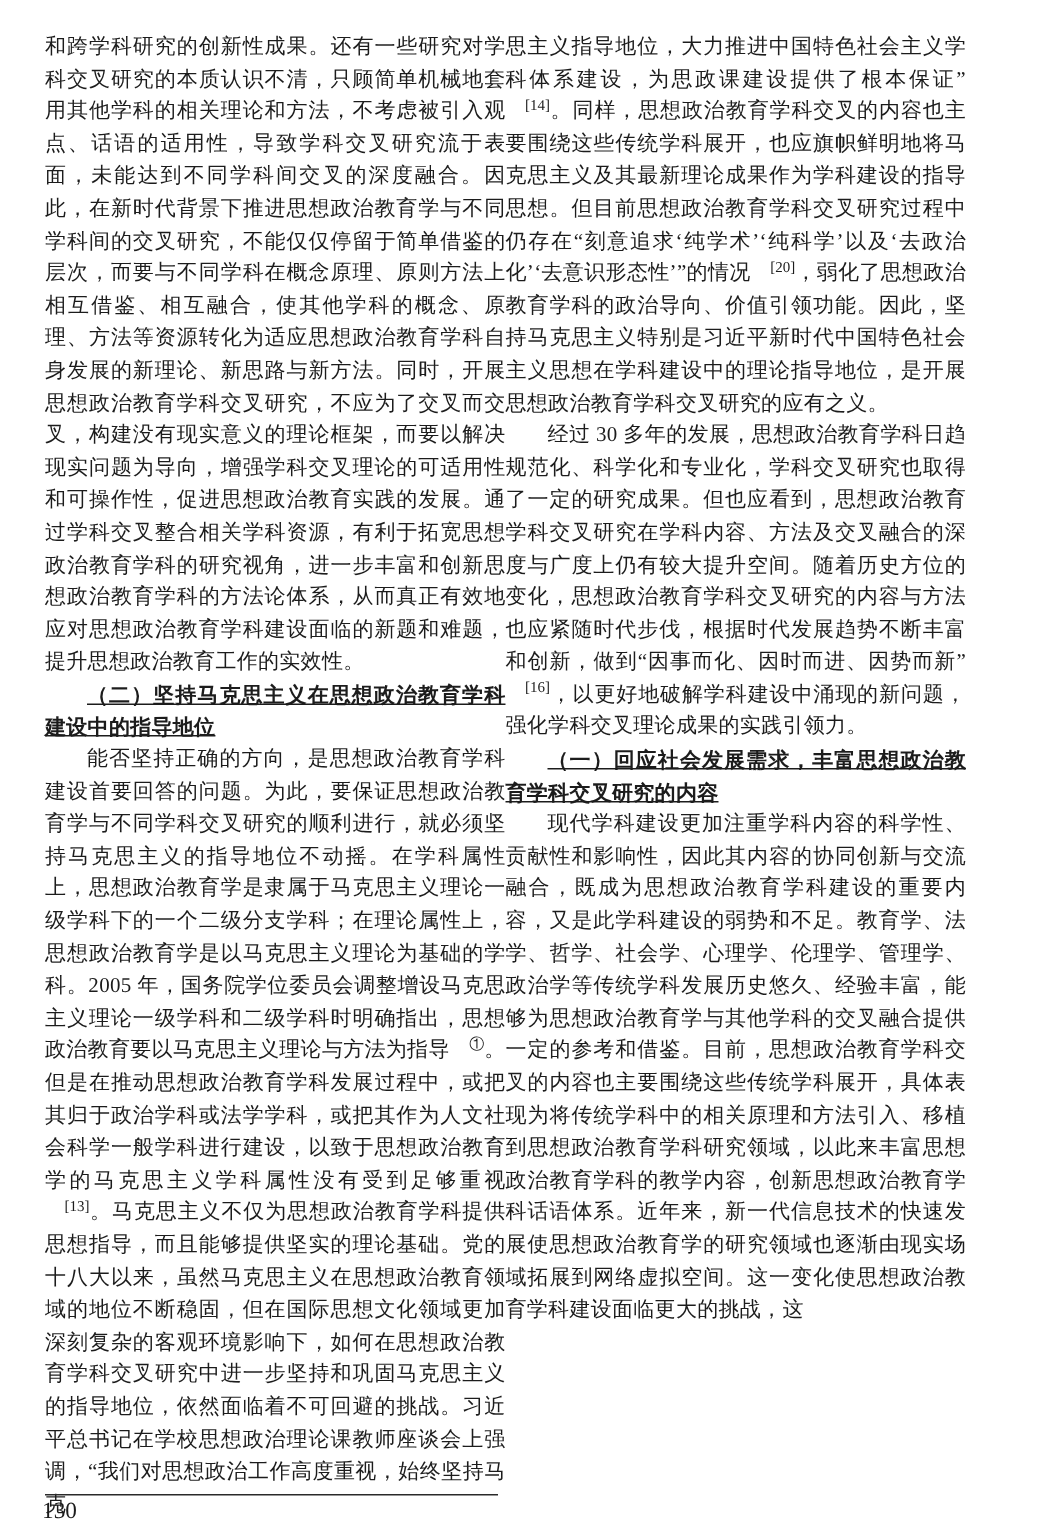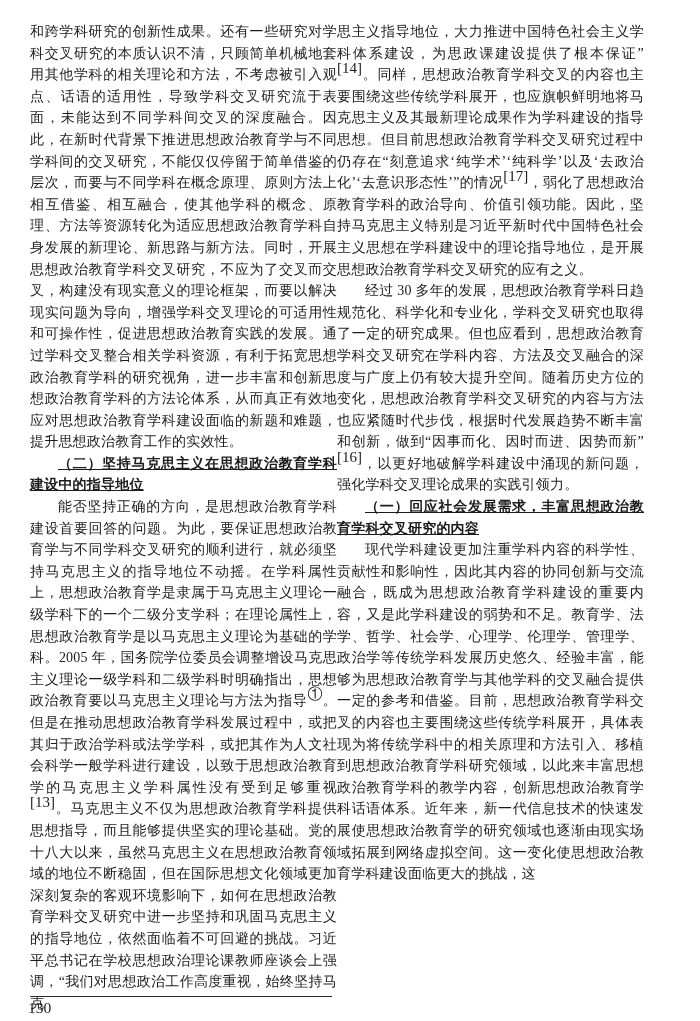--- a/index.html
+++ b/index.html
@@ -42,24 +42,25 @@
   }
   p.section-heading{
     text-indent:2em;
     font-family:"Liberation Sans","DejaVu Sans",sans-serif;
     font-weight:700;
     font-size:15.5px;
     line-height:23px;
     margin:13px 0 14px 0;
   }
   sup.sup{
-    font-size:15px;
+    font-size:10px;
     line-height:0;
     vertical-align:super;
     letter-spacing:0;
+    margin-left:13px;
   }
   .footnote-area{
     position:absolute;
     left:30px;
     bottom:18px;
     width:640px;
   }
   .footnote-separator{
     width:302px;
     height:0;
@@ -86,21 +87,21 @@
 <body>
 
 <div class="page">
   <div class="columns">
     <div class="col">
         <p class="paragraph no-indent"><span>和跨学科研究的创新性成果。还有一些研究对学科交叉研究的本质认识不清，只顾简单机械地套用其他学科的相关理论和方法，不考虑被引入观点、话语的适用性，导致学科交叉研究流于表面，未能达到不同学科间交叉的深度融合。因此，在新时代背景下推进思想政治教育学与不同学科间的交叉研究，不能仅仅停留于简单借鉴的层次，而要与不同学科在概念原理、原则方法上相互借鉴、相互融合，使其他学科的概念、原理、方法等资源转化为适应思想政治教育学科自身发展的新理论、新思路与新方法。同时，开展思想政治教育学科交叉研究，不应为了交叉而交叉，构建没有现实意义的理论框架，而要以解决现实问题为导向，增强学科交叉理论的可适用性和可操作性，促进思想政治教育实践的发展。通过学科交叉整合相关学科资源，有利于拓宽思想政治教育学科的研究视角，进一步丰富和创新思想政治教育学科的方法论体系，从而真正有效地应对思想政治教育学科建设面临的新题和难题，提升思想政治教育工作的实效性。</span></p>
         <p class="subheading"><span>（二）坚持马克思主义在思想政治教育学科建设中的指导地位</span></p>
         <p class="paragraph"><span>能否坚持正确的方向，是思想政治教育学科建设首要回答的问题。为此，要保证思想政治教育学与不同学科交叉研究的顺利进行，就必须坚持马克思主义的指导地位不动摇。在学科属性上，思想政治教育学是隶属于马克思主义理论一级学科下的一个二级分支学科；在理论属性上，思想政治教育学是以马克思主义理论为基础的学科。2005 年，国务院学位委员会调整增设马克思主义理论一级学科和二级学科时明确指出，思想政治教育要以马克思主义理论与方法为指导</span><sup class="sup">①</sup><span>。但是在推动思想政治教育学科发展过程中，或把其归于政治学科或法学学科，或把其作为人文社会科学一般学科进行建设，以致于思想政治教育学的马克思主义学科属性没有受到足够重视</span><sup class="sup">[13]</sup><span>。马克思主义不仅为思想政治教育学科提供思想指导，而且能够提供坚实的理论基础。党的十八大以来，虽然马克思主义在思想政治教育领域的地位不断稳固，但在国际思想文化领域更加深刻复杂的客观环境影响下，如何在思想政治教育学科交叉研究中进一步坚持和巩固马克思主义的指导地位，依然面临着不可回避的挑战。习近平总书记在学校思想政治理论课教师座谈会上强调，“我们对思想政治工作高度重视，始终坚持马克</span></p>
       </div>
     <div class="col">
-        <p class="paragraph no-indent"><span>思主义指导地位，大力推进中国特色社会主义学科体系建设，为思政课建设提供了根本保证”</span><sup class="sup">[14]</sup><span>。同样，思想政治教育学科交叉的内容也主要围绕这些传统学科展开，也应旗帜鲜明地将马克思主义及其最新理论成果作为学科建设的指导思想。但目前思想政治教育学科交叉研究过程中仍存在“刻意追求‘纯学术’‘纯科学’以及‘去政治化’‘去意识形态性’”的情况</span><sup class="sup">[17]</sup><span>，弱化了思想政治教育学科的政治导向、价值引领功能。因此，坚持马克思主义特别是习近平新时代中国特色社会主义思想在学科建设中的理论指导地位，是开展思想政治教育学科交叉研究的应有之义。</span></p>
+        <p class="paragraph no-indent"><span>思主义指导地位，大力推进中国特色社会主义学科体系建设，为思政课建设提供了根本保证”</span><sup class="sup">[14]</sup><span>。同样，思想政治教育学科交叉的内容也主要围绕这些传统学科展开，也应旗帜鲜明地将马克思主义及其最新理论成果作为学科建设的指导思想。但目前思想政治教育学科交叉研究过程中仍存在“刻意追求‘纯学术’‘纯科学’以及‘去政治化’‘去意识形态性’”的情况</span><sup class="sup">[20]</sup><span>，弱化了思想政治教育学科的政治导向、价值引领功能。因此，坚持马克思主义特别是习近平新时代中国特色社会主义思想在学科建设中的理论指导地位，是开展思想政治教育学科交叉研究的应有之义。</span></p>
         <p class="paragraph"><span>经过 30 多年的发展，思想政治教育学科日趋规范化、科学化和专业化，学科交叉研究也取得了一定的研究成果。但也应看到，思想政治教育学科交叉研究在学科内容、方法及交叉融合的深度与广度上仍有较大提升空间。随着历史方位的变化，思想政治教育学科交叉研究的内容与方法也应紧随时代步伐，根据时代发展趋势不断丰富和创新，做到“因事而化、因时而进、因势而新”</span><sup class="sup">[16]</sup><span>，以更好地破解学科建设中涌现的新问题，强化学科交叉理论成果的实践引领力。</span></p>
         <p class="subheading"><span>（一）回应社会发展需求，丰富思想政治教育学科交叉研究的内容</span></p>
         <p class="paragraph"><span>现代学科建设更加注重学科内容的科学性、贡献性和影响性，因此其内容的协同创新与交流融合，既成为思想政治教育学科建设的重要内容，又是此学科建设的弱势和不足。教育学、法学、哲学、社会学、心理学、伦理学、管理学、政治学等传统学科发展历史悠久、经验丰富，能够为思想政治教育学与其他学科的交叉融合提供一定的参考和借鉴。目前，思想政治教育学科交叉的内容也主要围绕这些传统学科展开，具体表现为将传统学科中的相关原理和方法引入、移植到思想政治教育学科研究领域，以此来丰富思想政治教育学科的教学内容，创新思想政治教育学科话语体系。近年来，新一代信息技术的快速发展使思想政治教育学的研究领域也逐渐由现实场域拓展到网络虚拟空间。这一变化使思想政治教育学科建设面临更大的挑战，这</span></p>
       </div>
   </div>
 
   <div class="footnote-area">
     <div class="footnote-separator"></div>
   </div>
 

